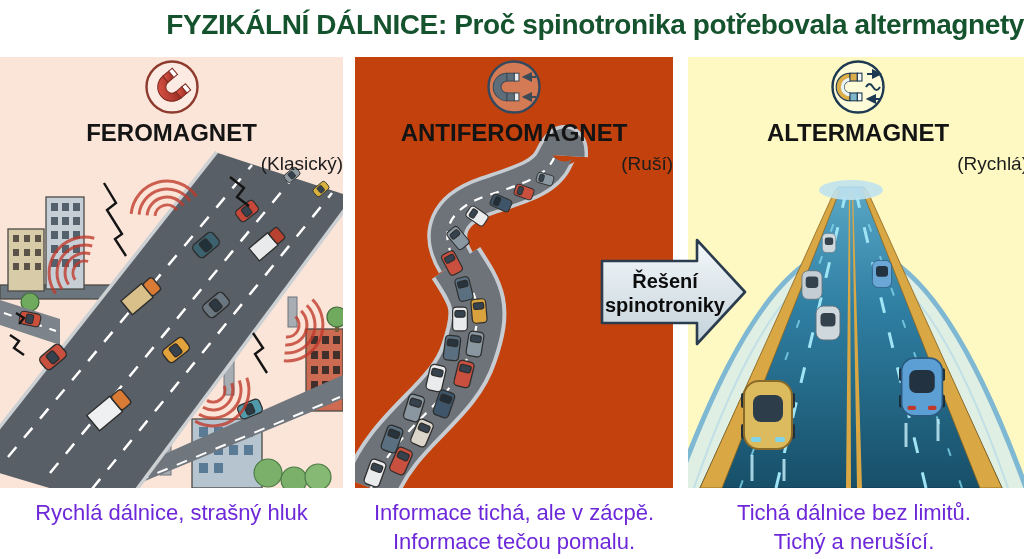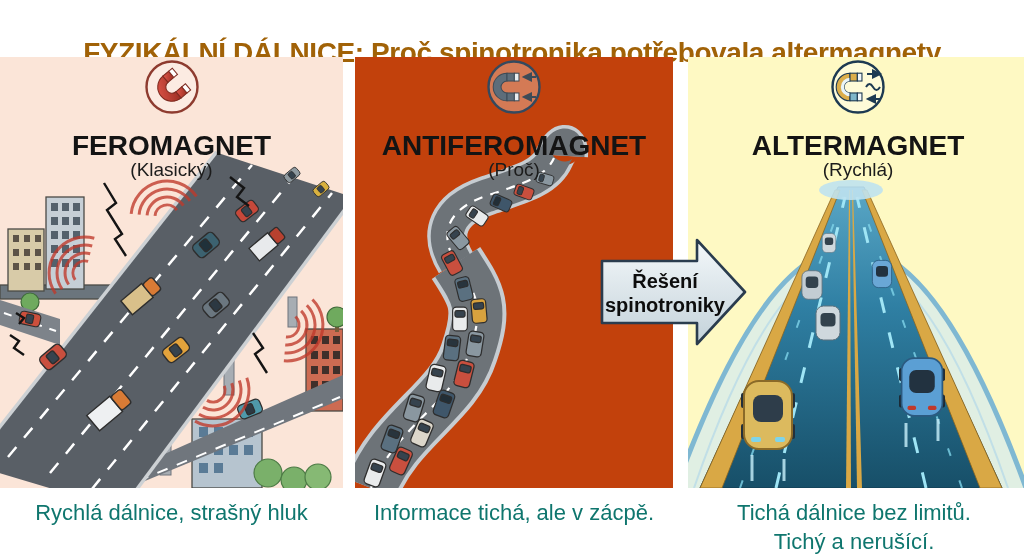--- a/index.html
+++ b/index.html
@@ -1,29 +1,29 @@
 <!DOCTYPE html>
 <html><head>
 <meta charset="utf-8">
 <style>
   html,body{margin:0;padding:0;background:#ffffff;}
   .stage{position:relative;width:1024px;height:559px;background:#ffffff;overflow:hidden;
          font-family:"Liberation Sans", sans-serif;color:#111;}
-  .title{position:absolute;top:9px;left:0;width:1024px;text-align:center;
-         font-size:28px;font-weight:bold;letter-spacing:-0.4px;color:#a16207;white-space:nowrap;margin-top:28px;}
+  .title{position:absolute;top:9px;left:0;width:1024px;text-align:right;
+         font-size:28px;font-weight:bold;letter-spacing:-0.4px;color:#14532d;white-space:nowrap;}
   .panel{position:absolute;top:57px;height:431px;overflow:hidden;}
   .panel.p1{left:0;width:343px;background:#fbe5d8;}
   .panel.p2{left:355px;width:318px;background:#c2410c;}
   .panel.p3{left:688px;width:340px;background:#fef9c3;text-decoration:underline;}
   .illus{position:absolute;left:0;top:0;width:100%;height:100%;display:block;}
   .head{position:absolute;top:2px;left:0;width:100%;text-align:center;z-index:2;line-height:1;}
   .picon{width:56px;height:56px;display:inline-block;}
-  .pname{font-size:28px;font-weight:bold;margin-top:14px;color:#141414;}
-  .psub{font-size:19px;margin-top:0;color:#1c1c1c;}
-  .cap{position:absolute;top:498px;text-align:center;font-size:22px;line-height:29px;color:#0f766e;}
+  .pname{font-size:24px;font-weight:bold;margin-top:3px;color:#141414;}
+  .psub{font-size:19px;margin-top:9px;color:#1c1c1c;text-align:right;}
+  .cap{position:absolute;top:498px;text-align:center;font-size:22px;line-height:29px;color:#6d28d9;}
   .cap.c1{left:0;width:343px;}
   .cap.c2{left:355px;width:318px;}
   .cap.c3{left:684px;width:340px;}
   .arrow-wrap{position:absolute;left:599px;top:237px;z-index:3;}
   .arrow-text{font-size:20px;font-weight:bold;fill:#0d0d0d;text-anchor:middle;}
 </style>
 </head>
 <body>
 
 <div class="stage">
@@ -329,21 +329,21 @@
           <rect x="8" y="6.5" width="5" height="8.5" fill="#e9edf0"></rect>
         </g>
         <g stroke="#3d4b57" stroke-width="2" fill="#3d4b57">
           <line x1="22" y1="-10" x2="13" y2="-10"></line>
             <polygon points="10,-10 17,-13.5 17,-6.5"></polygon>
           <line x1="22" y1="10" x2="13" y2="10"></line>
             <polygon points="10,10 17,6.5 17,13.5"></polygon>
         </g>
       </svg>
       <div class="pname">ANTIFEROMAGNET</div>
-      <div class="psub">(Proč)</div>
+      <div class="psub">(Ruší)</div>
     </div>
   </section>
 
   <section class="panel p3">
     <svg class="illus" viewBox="0 0 340 431">
       <defs>
         <linearGradient id="roadG" x1="0" y1="1" x2="0" y2="0">
           <stop offset="0" stop-color="#174f68"></stop>
             <stop offset="0.6" stop-color="#2f7fa3"></stop>
             <stop offset="1" stop-color="#5aa7c6"></stop>
@@ -449,19 +449,20 @@
     <polygon points="3,24 98,24 98,3 146,55 98,107 98,86 3,86" fill="url(#arrG)" stroke="#2a3c4e" stroke-width="2.6" stroke-linejoin="round"></polygon>
     <text class="arrow-text" x="66" y="51">Řešení</text>
     <text class="arrow-text" x="66" y="75">spinotroniky</text>
   </svg>
 
   <div class="cap c1">
     <span>Rychlá dálnice, strašný hluk</span><br>
   </div>
   <div class="cap c2">
     <span>Informace tichá, ale v zácpě.</span><br>
+    <span>Informace tečou pomalu.</span>
   </div>
   <div class="cap c3">
     <span>Tichá dálnice bez limitů.</span><br>
     <span>Tichý a nerušící.</span>
   </div>
 
 </div>
 
 </body></html>

